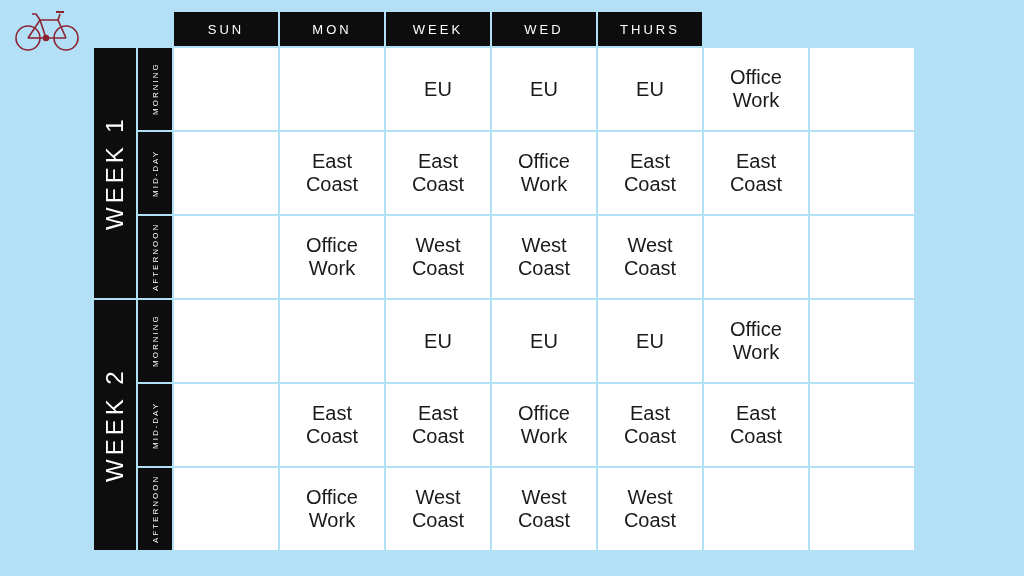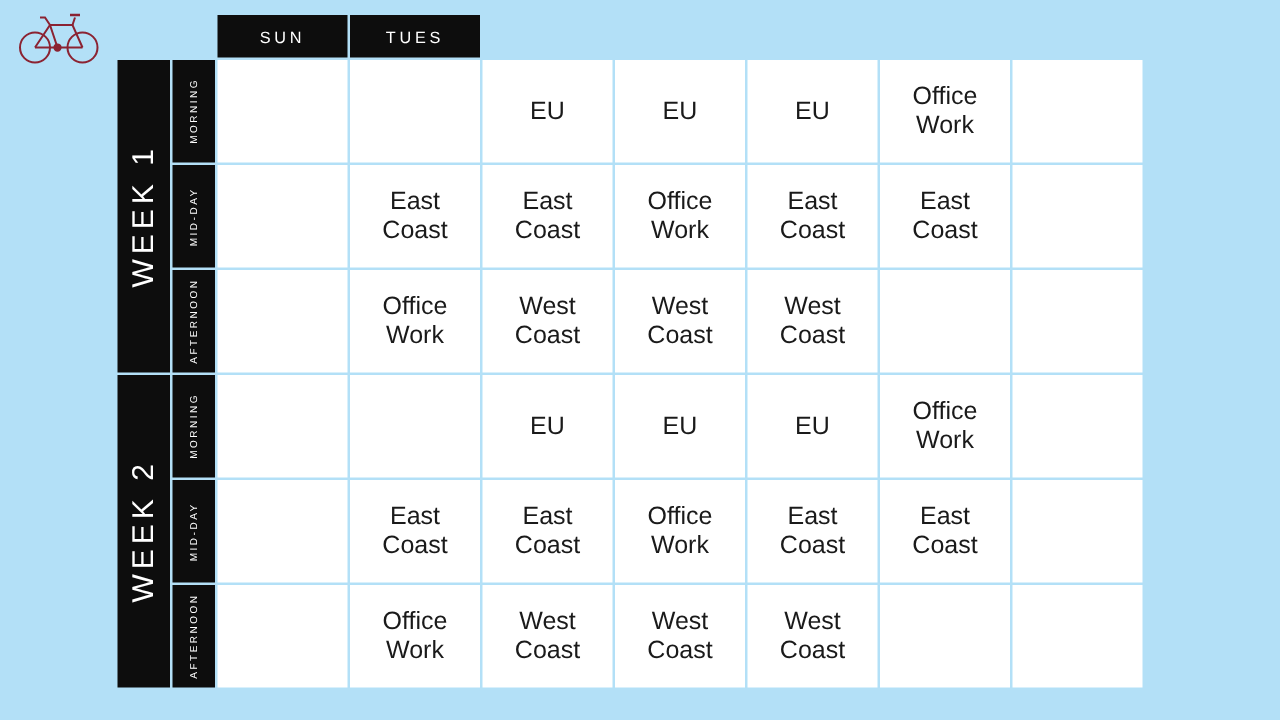--- a/index.html
+++ b/index.html
@@ -94,21 +94,24 @@
       <path d="M44 4 L52 4" stroke-width="2"></path>
       <circle cx="34" cy="30" r="2.5" fill="#8b2332"></circle>
     </g>
   </svg>
 </div>
 
 <div class="schedule">
   <div class="corner"></div>
 
   <div class="day-header">SUN</div>
-  <div class="day-header">TUES</div>
+  <div class="day-header">MON</div>
+  <div class="day-header">WEEK</div>
+  <div class="day-header">WED</div>
+  <div class="day-header">THURS</div>
 
   <div class="week-label" style="grid-column:1; grid-row:2 / span 3;">WEEK 1</div>
   <div class="time-label" style="grid-column:2; grid-row:2;">MORNING</div>
   <div class="time-label" style="grid-column:2; grid-row:3;">MID-DAY</div>
   <div class="time-label" style="grid-column:2; grid-row:4;">AFTERNOON</div>
 
   <div class="week-label" style="grid-column:1; grid-row:5 / span 3;">WEEK 2</div>
   <div class="time-label" style="grid-column:2; grid-row:5;">MORNING</div>
   <div class="time-label" style="grid-column:2; grid-row:6;">MID-DAY</div>
   <div class="time-label" style="grid-column:2; grid-row:7;">AFTERNOON</div>

